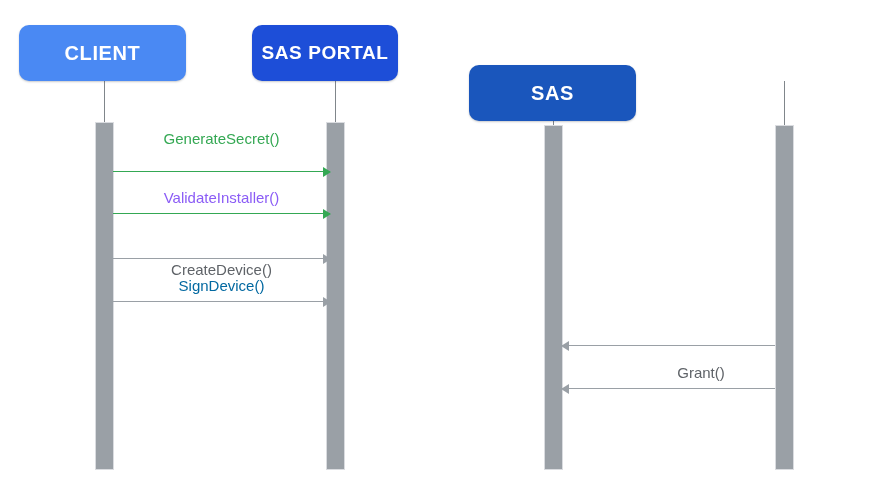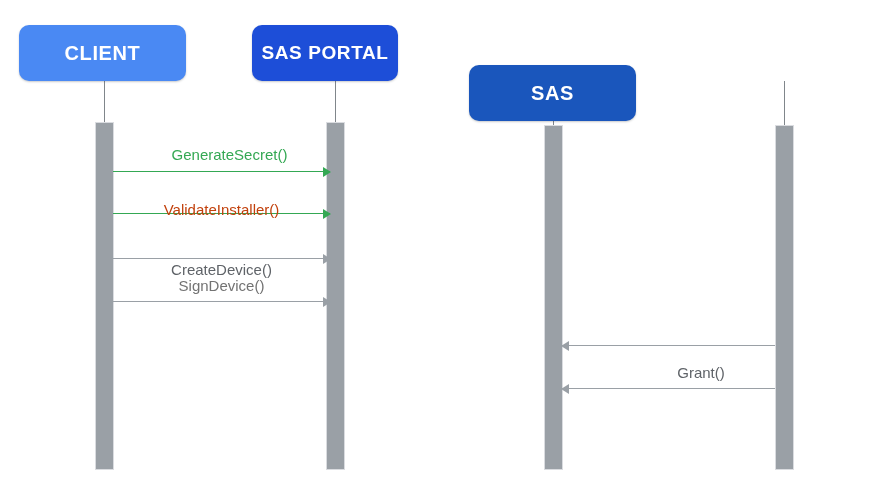--- a/index.html
+++ b/index.html
@@ -84,28 +84,28 @@
     </div>
     <div class="lifeline" style="left: 553px; top: 81px; height: 44px; background: rgb(128, 134, 139);"></div>
     <div class="activation" style="left: 544px; top: 125px; width: 19px; height: 345px; background: rgb(154, 160, 166); border-color: rgb(218, 220, 224);"></div>
     <div class="actor-box" style="left: 469px; top: 25px; width: 167px; height: 56px; background: rgb(26, 86, 188); font-size: 20px; margin-top: 40px;">
       <span class="actor-label" style="color: rgb(255, 255, 255);">SAS</span>
     </div>
     <div class="lifeline" style="left: 784px; top: 81px; height: 44px; background: rgb(128, 134, 139);"></div>
     <div class="activation" style="left: 775px; top: 125px; width: 19px; height: 345px; background: rgb(154, 160, 166); border-color: rgb(218, 220, 224);"></div>
     <div class="msg-line" style="left: 113px; top: 171px; width: 217px; background: rgb(52, 168, 83);"></div>
     <div class="msg-head right" style="top: 167px; left: 323px; border-left: 8px solid rgb(52, 168, 83);"></div>
-    <div class="msg-label" style="left: 113px; width: 217px; top: 146px; color: rgb(52, 168, 83); padding-left: 8px;">GenerateSecret()</div>
+    <div class="msg-label" style="left: 113px; width: 217px; top: 130px; color: rgb(52, 168, 83);">GenerateSecret()</div>
     <div class="msg-line" style="left: 113px; top: 213px; width: 217px; background: rgb(52, 168, 83);"></div>
     <div class="msg-head right" style="top: 209px; left: 323px; border-left: 8px solid rgb(52, 168, 83);"></div>
-    <div class="msg-label" style="left: 113px; width: 217px; top: 201px; color: #c2410c;">ValidateInstaller()</div>
+    <div class="msg-label" style="left: 113px; width: 217px; top: 189px; color: #8b5cf6;">ValidateInstaller()</div>
     <div class="msg-line" style="left: 113px; top: 258px; width: 217px; background: rgb(154, 160, 166);"></div>
     <div class="msg-head right" style="top: 254px; left: 323px; border-left: 8px solid rgb(154, 160, 166);"></div>
     <div class="msg-label" style="left: 113px; width: 217px; top: 233px; color: rgb(95, 99, 104); margin-top: 28px;">CreateDevice()</div>
     <div class="msg-line" style="left: 113px; top: 301px; width: 217px; background: rgb(154, 160, 166);"></div>
     <div class="msg-head right" style="top: 297px; left: 323px; border-left: 8px solid rgb(154, 160, 166);"></div>
-    <div class="msg-label" style="left: 113px; width: 217px; top: 277px; color: #737373;">SignDevice()</div>
+    <div class="msg-label" style="left: 113px; width: 217px; top: 277px; color: #0369a1;">SignDevice()</div>
     <div class="msg-line" style="left: 561px; top: 345px; width: 214px; background: rgb(154, 160, 166);"></div>
     <div class="msg-head left" style="top: 341px; left: 561px; border-right: 8px solid rgb(154, 160, 166);"></div>
     <div class="msg-line" style="left: 561px; top: 388px; width: 214px; background: rgb(154, 160, 166);"></div>
     <div class="msg-head left" style="top: 384px; left: 561px; border-right: 8px solid rgb(154, 160, 166);"></div>
     <div class="msg-label" style="left: 594px; width: 214px; top: 364px; color: rgb(95, 99, 104);">Grant()</div>
   </div>
 
 </body></html>

